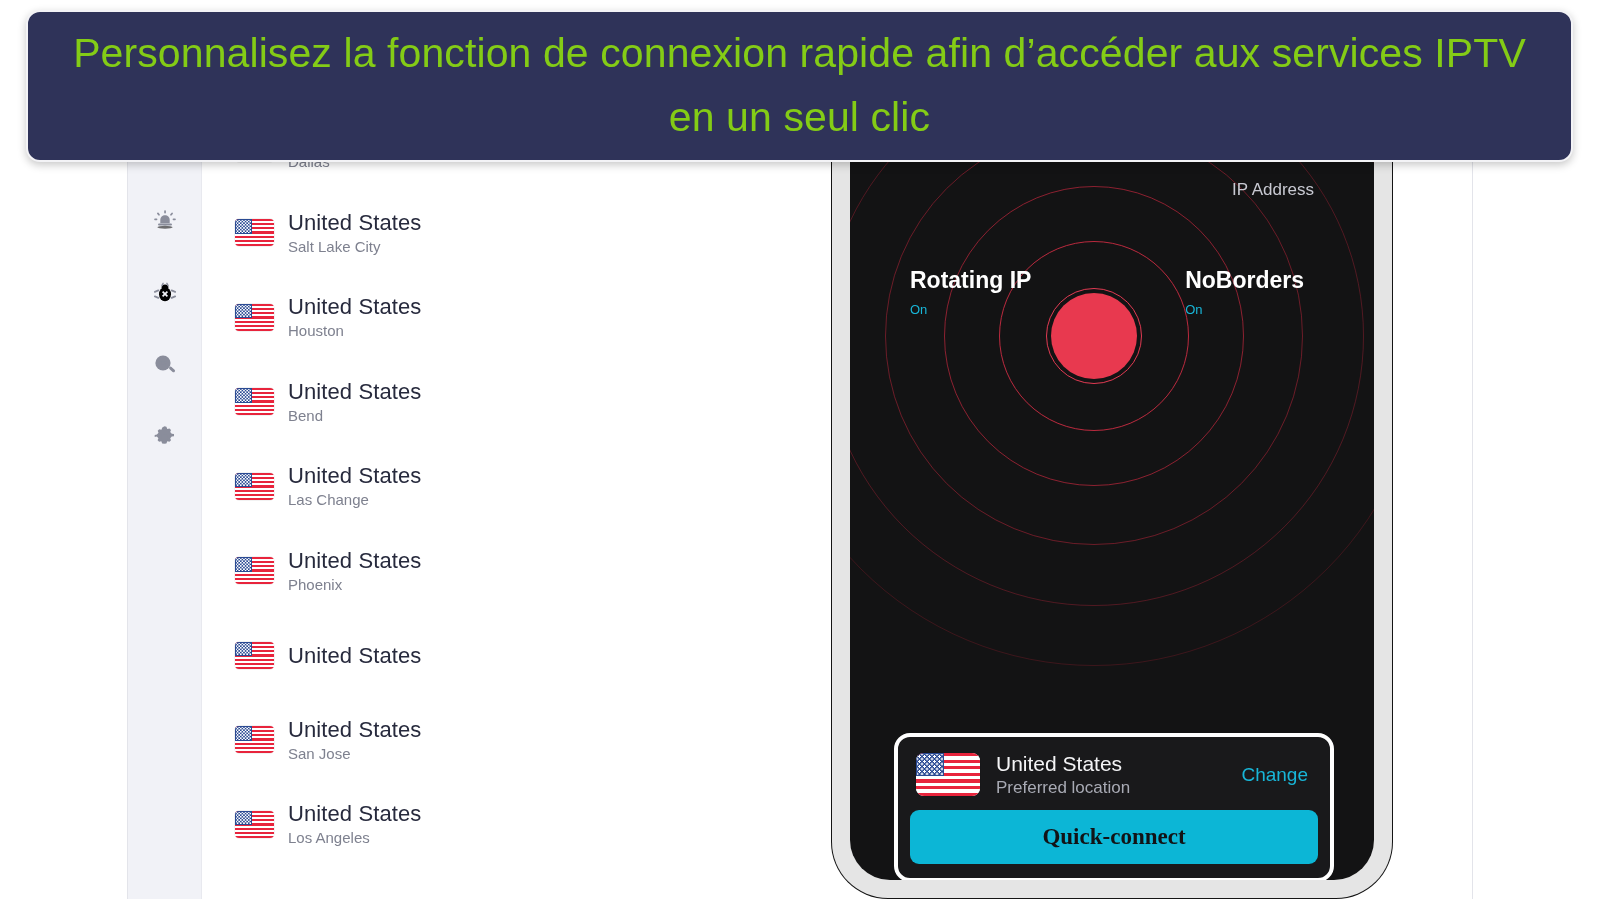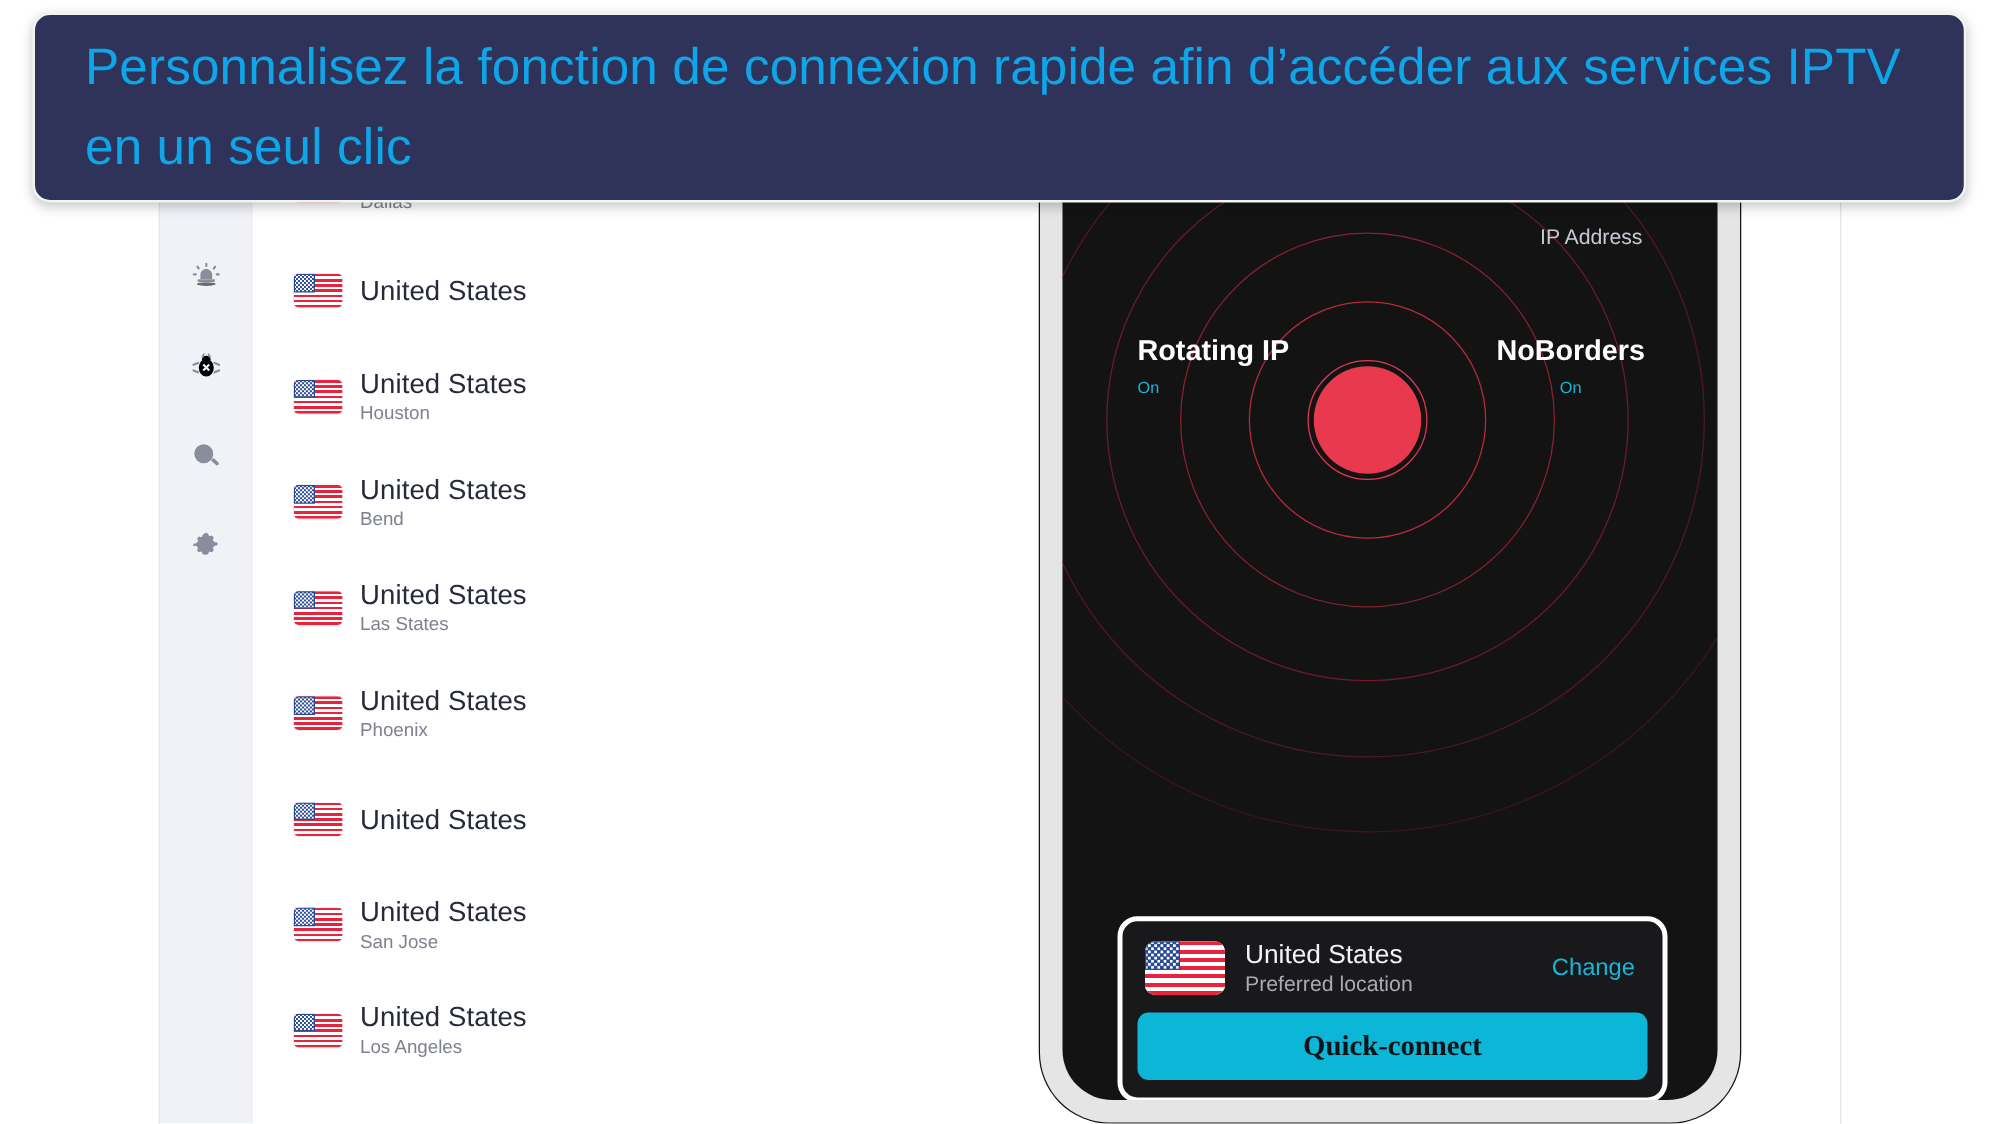--- a/index.html
+++ b/index.html
@@ -192,21 +192,21 @@
     top:104px;
     font-size:17px;
     color:#c8c9d2;
   }
 
   .feature-block{
     position:absolute;
     top:190px;
   }
   #feature-rotating-ip{ left:60px; text-align:left; }
-  #feature-noborders{ right:58px; text-align:center; }
+  #feature-noborders{ right:70px; text-align:left; }
   .feature-title{
     font-size:23px;
     font-weight:bold;
     color:#ffffff;
     line-height:28px;
     white-space:nowrap;
   }
   .feature-value{
     font-size:13px;
     color:#18b6d8;
@@ -295,24 +295,24 @@
     border:2px solid #f3f3f6;
     border-radius:14px;
     box-shadow:0 3px 9px rgba(0,0,0,.22);
     display:flex;
     align-items:center;
     justify-content:center;
     z-index:50;
     padding:0 40px;
   }
   #caption-text{
-    color:#0ea5e9;
+    color:#84cc16;
     font-size:41px;
     line-height:1.55;
-    text-align:left;
+    text-align:center;
     letter-spacing:.1px;
   }
 </style>
 </head>
 <body>
 
 <div id="app-window">
 
   <div id="icon-rail">
 
@@ -386,20 +386,21 @@
       </div>
       <div class="server-row" style="top: 40.5px;">
         <span class="flag">
           <span class="stripes"></span>
           <span class="canton">
             <span class="stars"></span>
           </span>
         </span>
         <span class="row-text">
           <span class="row-country" style="display:block">United States</span>
+          <span class="row-city" style="display:block">Salt Lake City</span>
         </span>
         <span class="star-btn">
           <svg width="28" height="28" viewBox="0 0 24 24">
             <path d="M12 3.1l2.63 5.62 5.87.8-4.3 4.3 1.07 6.08L12 17.02l-5.27 2.88 1.07-6.08-4.3-4.3 5.87-.8z"></path>
           </svg>
         </span>
       </div>
       <div class="server-row" style="top: 125px;">
         <span class="flag">
           <span class="stripes"></span>
@@ -436,21 +437,21 @@
       </div>
       <div class="server-row" style="top: 294px;">
         <span class="flag">
           <span class="stripes"></span>
           <span class="canton">
             <span class="stars"></span>
           </span>
         </span>
         <span class="row-text">
           <span class="row-country" style="display:block">United States</span>
-          <span class="row-city" style="display:block">Las States</span>
+          <span class="row-city" style="display:block">Las Change</span>
         </span>
         <span class="star-btn">
           <svg width="28" height="28" viewBox="0 0 24 24">
             <path d="M12 3.1l2.63 5.62 5.87.8-4.3 4.3 1.07 6.08L12 17.02l-5.27 2.88 1.07-6.08-4.3-4.3 5.87-.8z"></path>
           </svg>
         </span>
       </div>
       <div class="server-row" style="top: 378.5px;">
         <span class="flag">
           <span class="stripes"></span>

